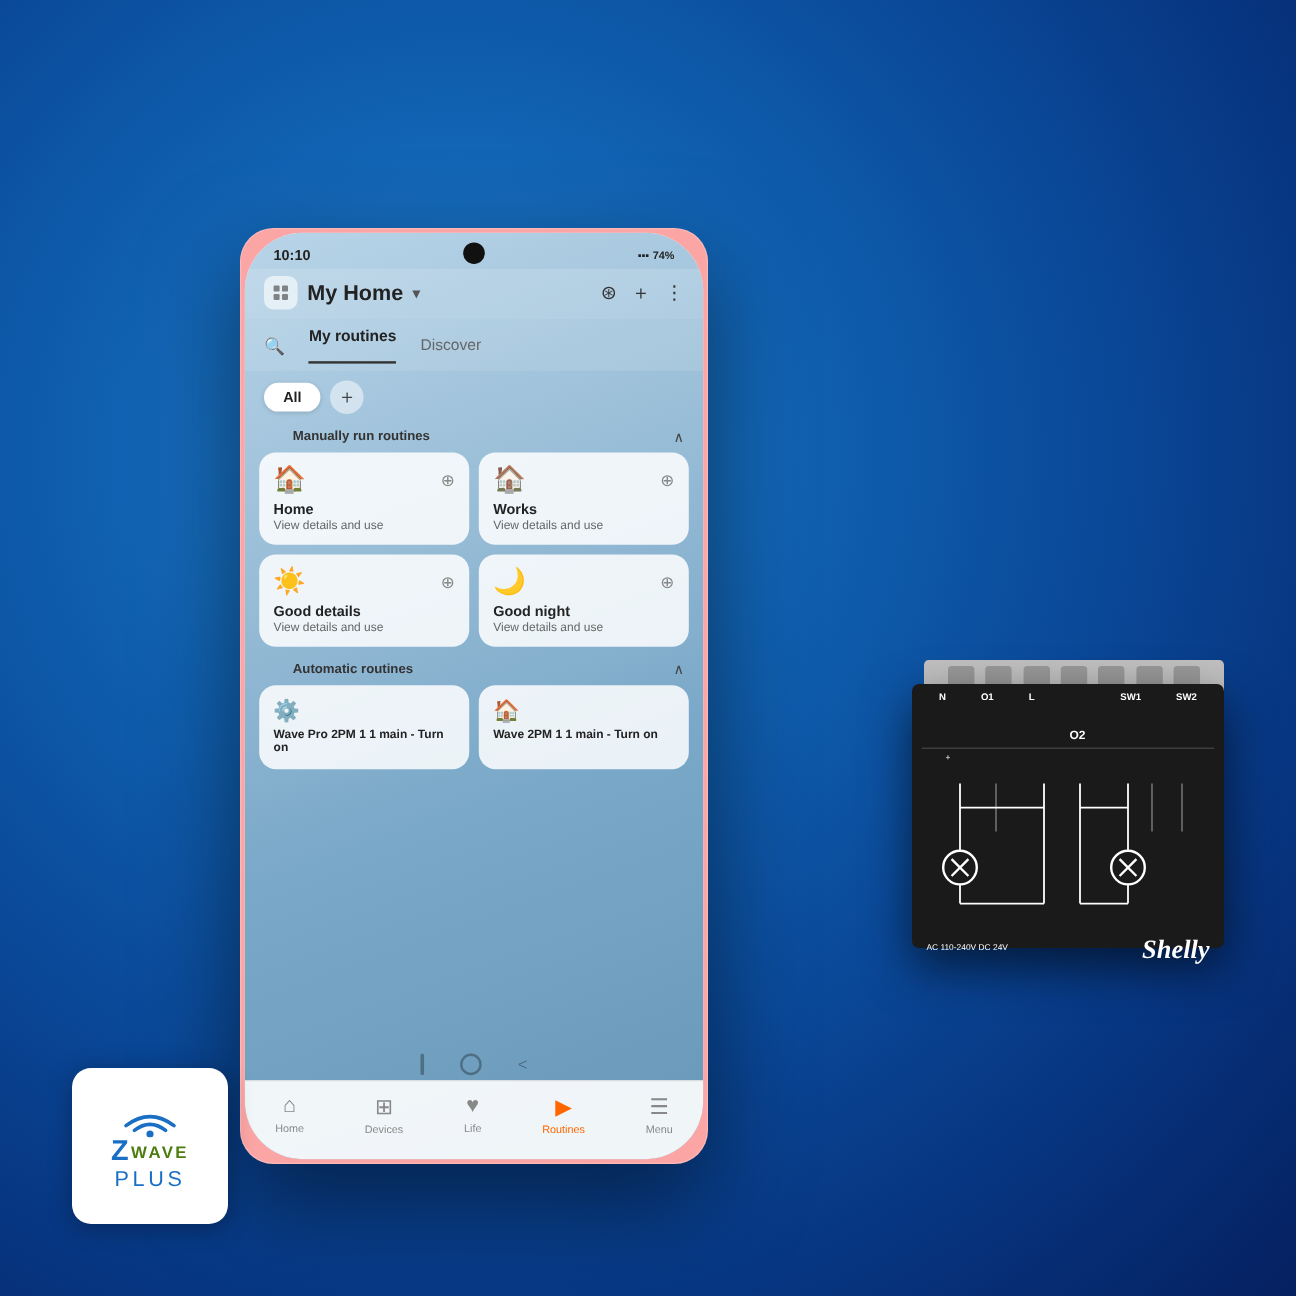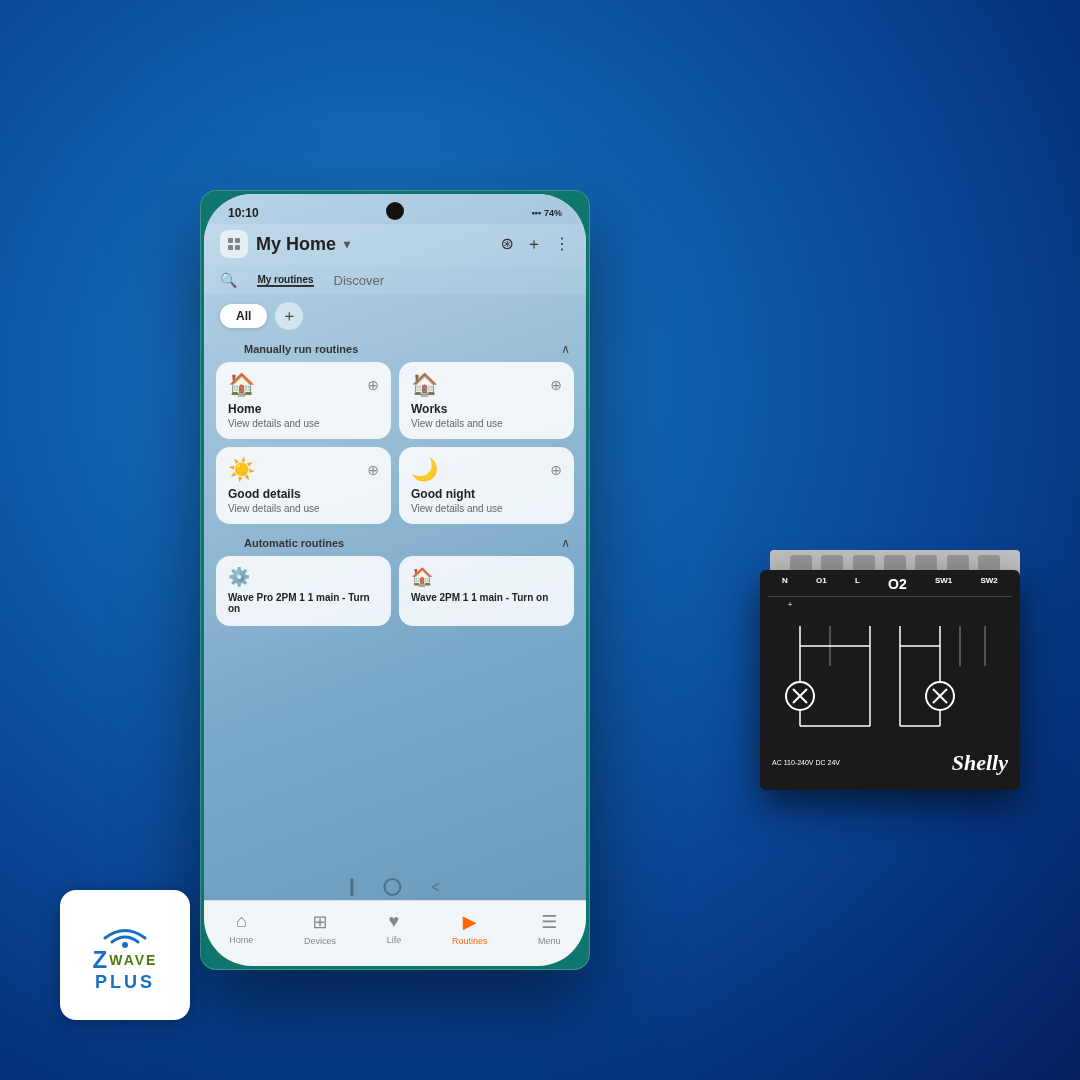--- a/index.html
+++ b/index.html
@@ -108,22 +108,22 @@
       position: absolute;
       top: 190px;
       left: 200px;
       width: 390px;
       height: 780px;
     }
 
     .phone-outer {
       width: 390px;
       height: 780px;
-      background: #0f766e;
-      border-radius: 16px;
+      background: #fca5a5;
+      border-radius: 28px;
       padding: 4px;
       box-shadow: 0 30px 80px rgba(0,0,0,0.5), inset 0 0 0 1px rgba(255,255,255,0.2);
     }
 
     .phone-inner {
       width: 100%;
       height: 100%;
       background: #e8e8ef;
       border-radius: 48px;
       overflow: hidden;
@@ -208,25 +208,25 @@
       display: flex;
       padding: 6px 16px;
       gap: 20px;
       background: rgba(255,255,255,0.1);
       align-items: center;
     }
 
     .search-icon-small { font-size: 14px; color: #444; }
 
     .tab-active {
-      font-size: 10px;
+      font-size: 13px;
       font-weight: 700;
       color: #222;
       border-bottom: 2px solid #333;
-      padding-bottom: 0;
+      padding-bottom: 14px;
     }
 
     .tab-inactive {
       font-size: 13px;
       color: #666;
     }
 
     
     .filter-row {
       display: flex;
@@ -588,21 +588,21 @@
     <div style="width:22px;height:20px;background:#999;border-radius:3px;"></div>
     <div style="width:22px;height:20px;background:#999;border-radius:3px;"></div>
   </div>
 
   <div class="module-body">
 
     <div style="display:flex;justify-content:space-around;padding:6px 8px 0 8px;">
       <span style="font-size:8px;color:white;font-weight:700;">N</span>
       <span style="font-size:8px;color:white;font-weight:700;">O1</span>
       <span style="font-size:8px;color:white;font-weight:700;">L</span>
-      <span style="font-size:14px;color:white;font-weight:700;">O2</span>
+      <span style="font-size:10px;color:white;font-weight:700;margin-top:32px;">O2</span>
       <span style="font-size:8px;color:white;font-weight:700;">SW1</span>
       <span style="font-size:8px;color:white;font-weight:700;">SW2</span>
     </div>
 
     <div style="height:1px;background:rgba(255,255,255,0.2);margin:4px 8px;"></div>
 
     <div style="display:flex;justify-content:space-around;padding:0 8px;">
       <span style="font-size:7px;color:white;">+</span>
       <span style="font-size:7px;color:white;"> </span>
       <span style="font-size:7px;color:white;"> </span>
@@ -660,15 +660,15 @@
 
     <svg width="50" height="30" viewBox="0 0 50 30">
       <path d="M5 20 Q25 5 45 20" fill="none" stroke="#1a6fc4" stroke-width="3" stroke-linecap="round"></path>
       <path d="M12 24 Q25 14 38 24" fill="none" stroke="#1a6fc4" stroke-width="3" stroke-linecap="round"></path>
       <circle cx="25" cy="27" r="3" fill="#1a6fc4"></circle>
     </svg>
     <div style="display:flex;align-items:center;gap:2px;">
       <span style="font-size:24px;font-weight:900;color:#1a6fc4;line-height:1;">Z</span>
       <span style="font-size:14px;font-weight:700;color:#4d7c0f;letter-spacing:2px;">WAVE</span>
     </div>
-    <div style="font-size:18px;font-weight:700;color:#1a6fc4;letter-spacing:3px;">PLUS</div>
+    <div style="font-size:18px;font-weight:400;color:#1a6fc4;letter-spacing:3px;">PLUS</div>
   </div>
 </div>
 
 </body></html>

